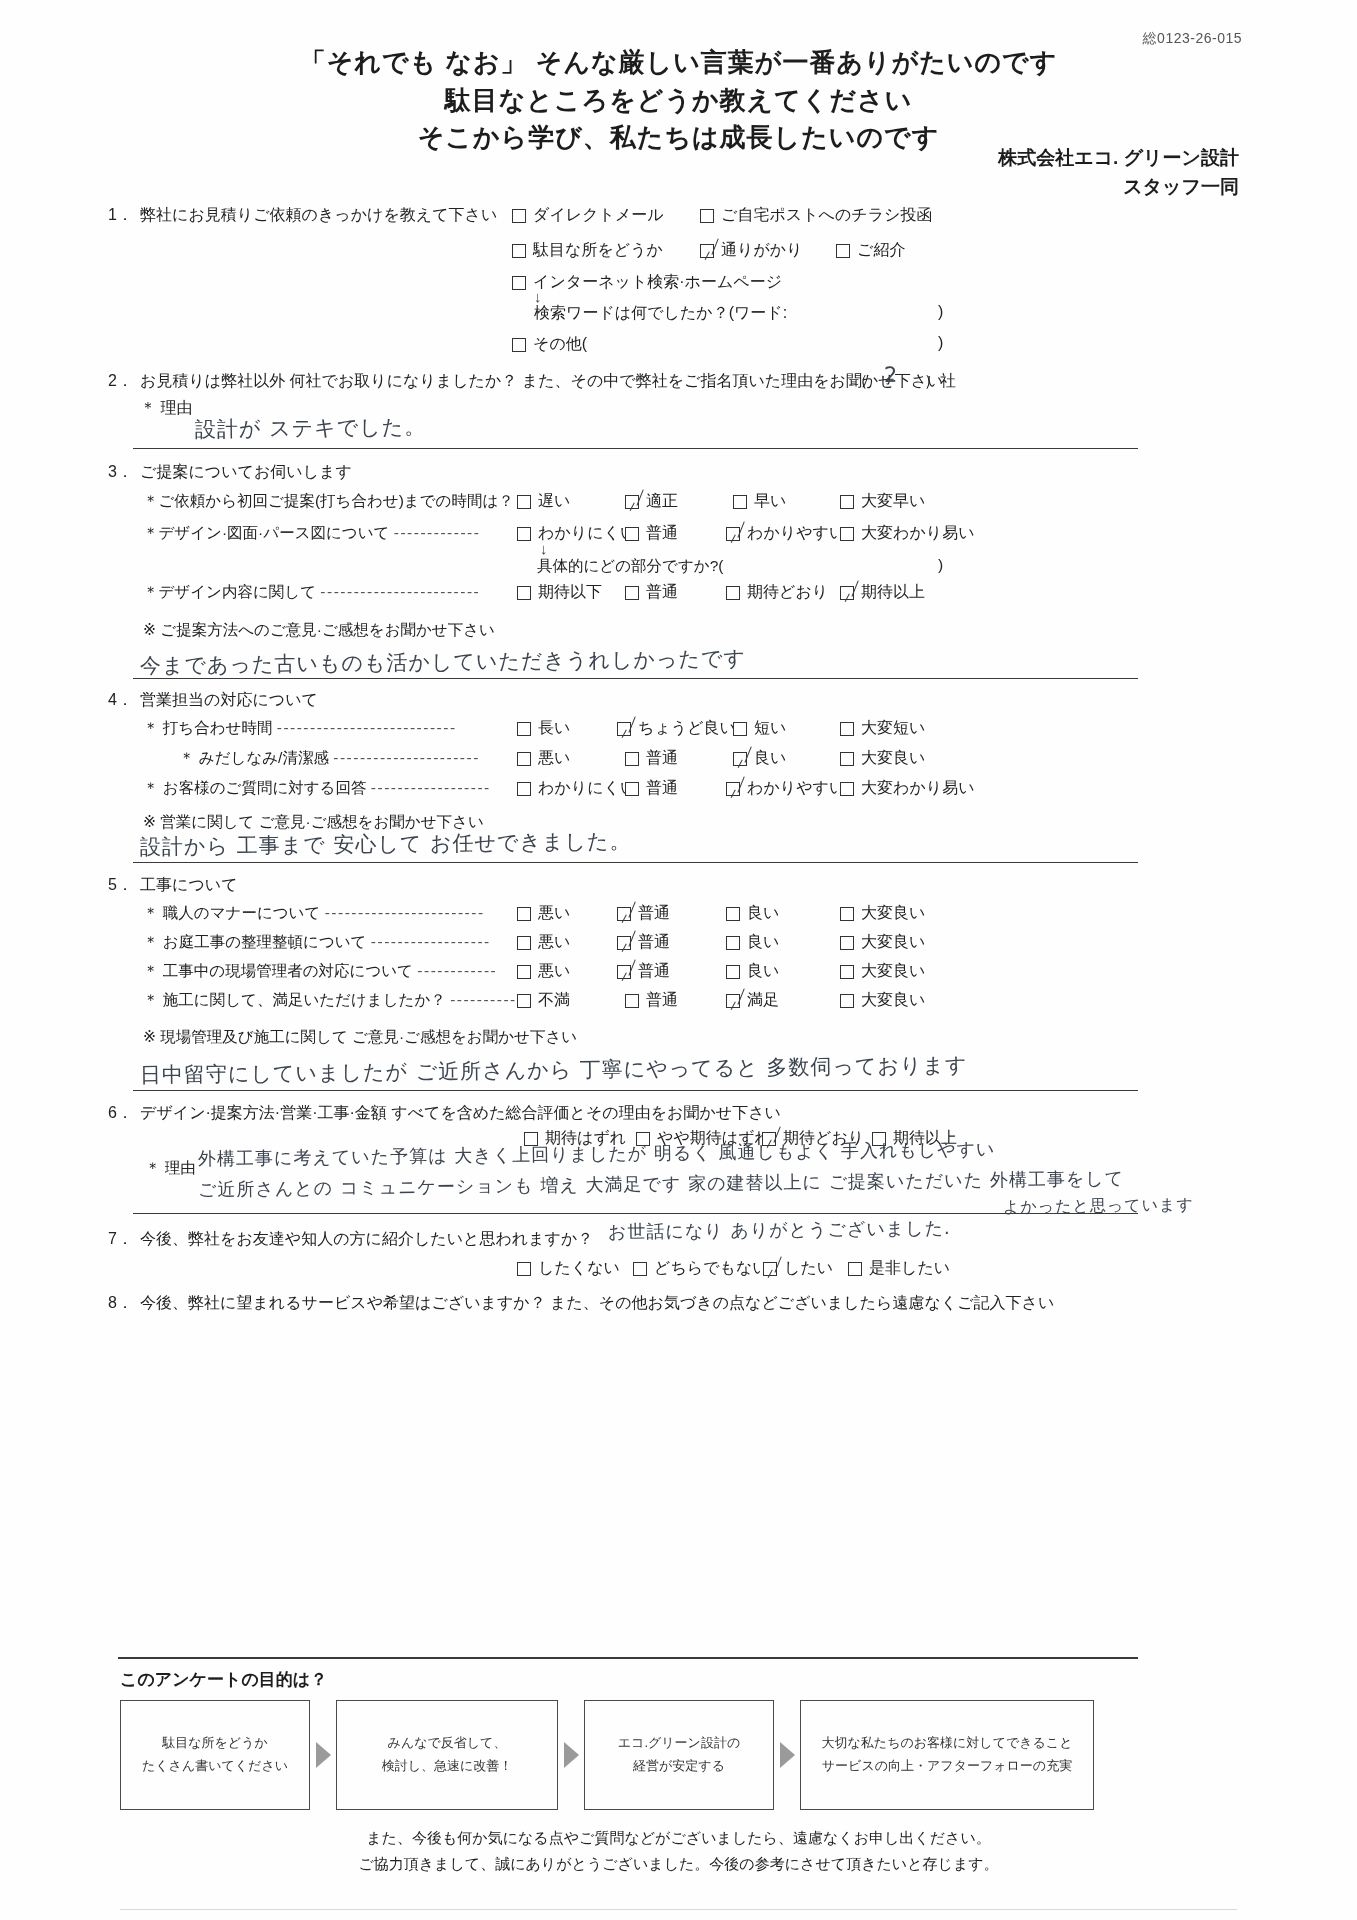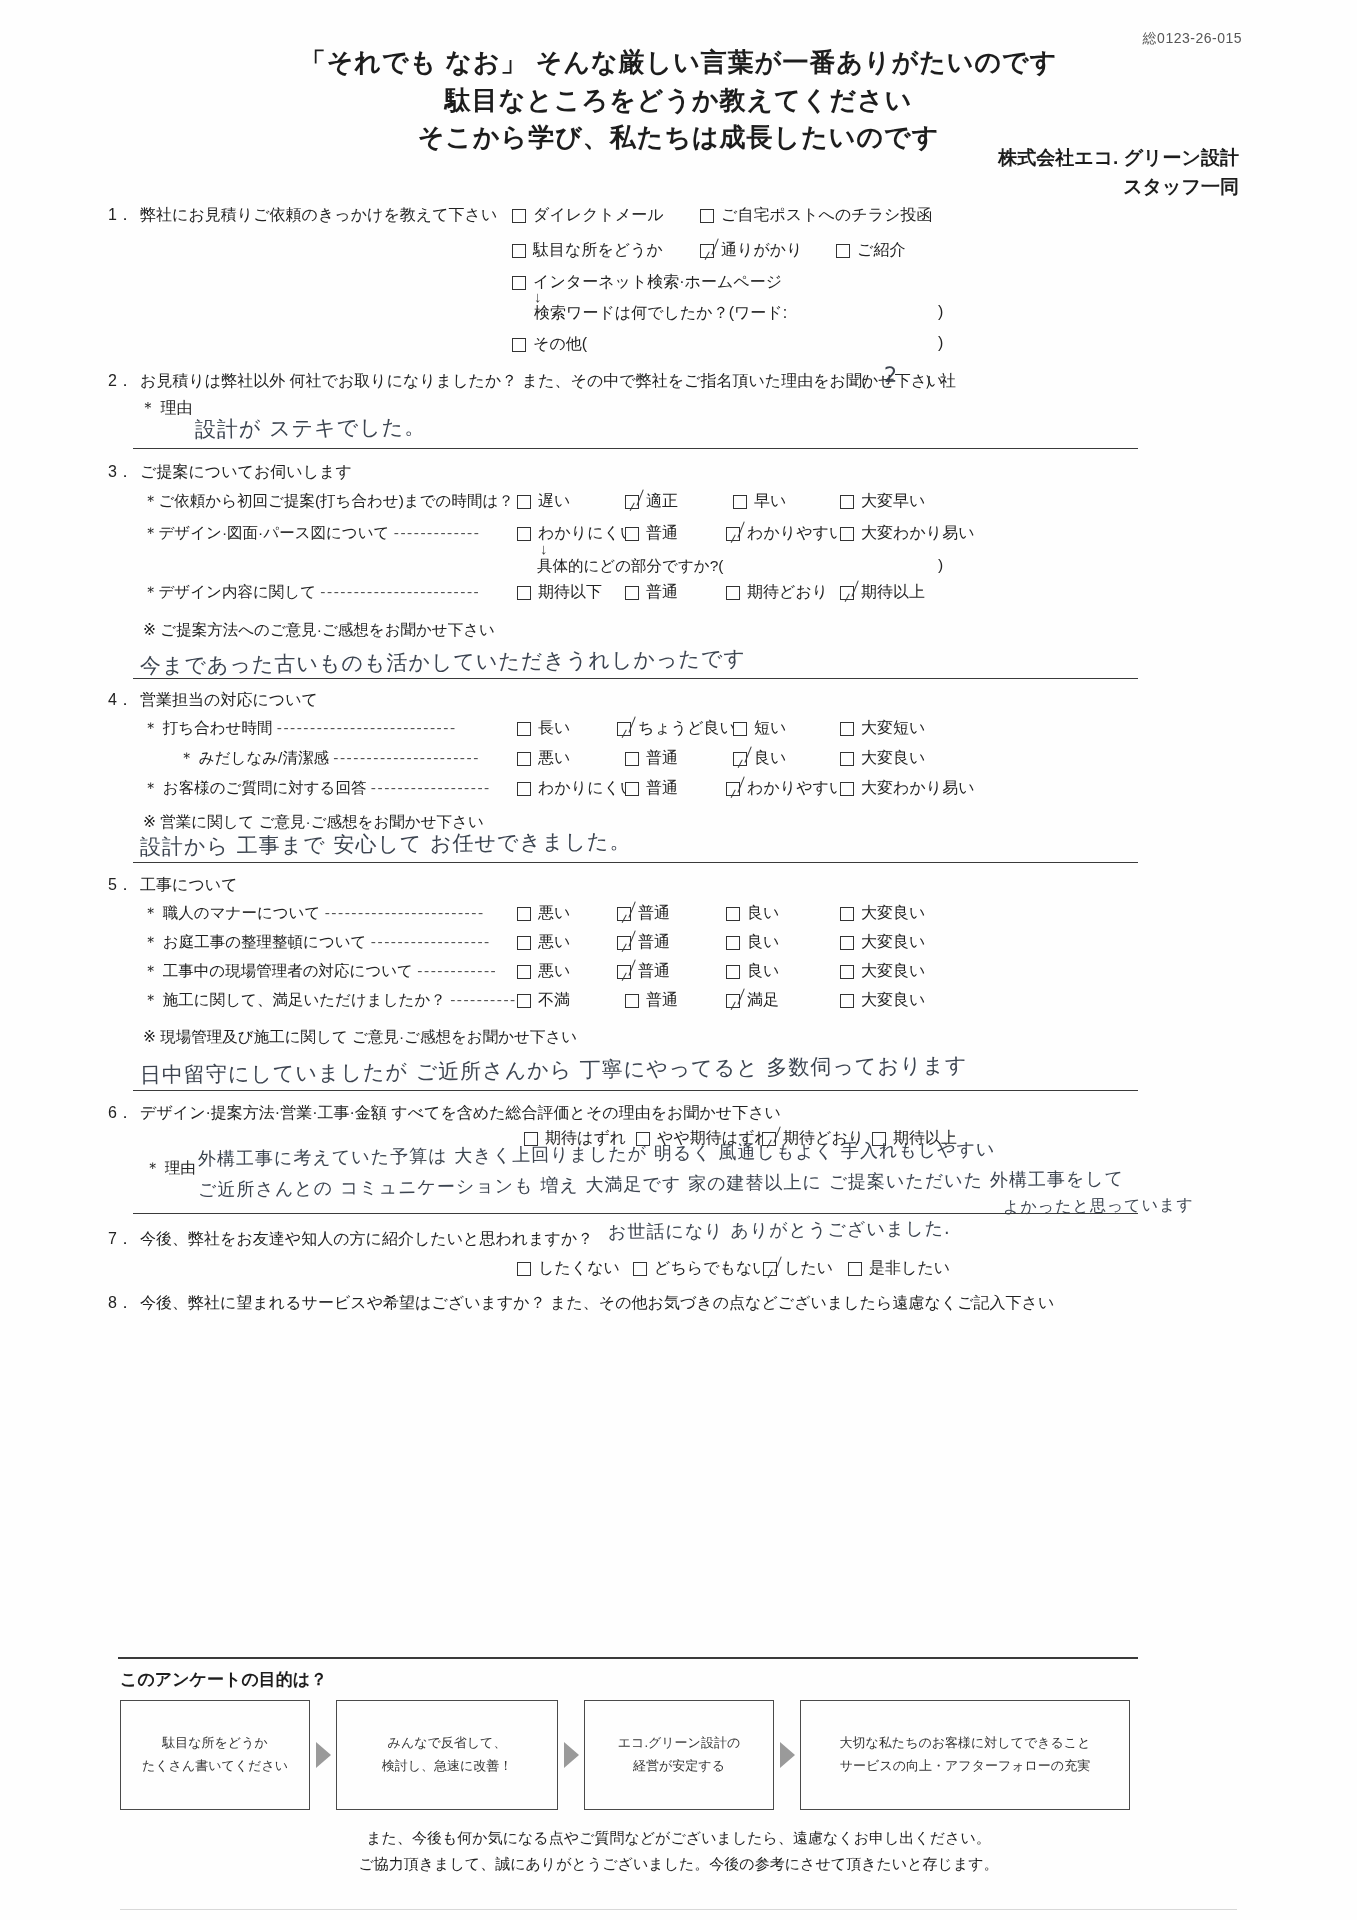--- a/index.html
+++ b/index.html
@@ -44,21 +44,21 @@
   .arrow-down{position:absolute;font-size:15px;color:#444;}
   
   .purpose-rule{position:absolute;left:118px;top:1657px;width:1020px;border-top:2.4px solid #3a3a3a;}
   .purpose-title{position:absolute;left:120px;top:1668px;font-size:17px;font-weight:bold;color:#1d1d1d;}
   .flow{position:absolute;left:120px;top:1700px;width:1020px;height:110px;display:flex;align-items:stretch;}
   .fbox{
     border:1.6px solid #4a4a4a;display:flex;flex-direction:column;
     align-items:center;justify-content:center;text-align:center;
     font-size:13px;line-height:1.75;color:#333;padding:4px 6px;box-sizing:border-box;
   }
-  .fb1{width:190px;}.fb2{width:222px;}.fb3{width:190px;}.fb4{width:330px;}
+  .fb1{width:190px;}.fb2{width:222px;}.fb3{width:190px;}.fb4{width:294px;}
   .tri{
     width:26px;display:flex;align-items:center;justify-content:center;
   }
   .tri span{
     display:block;width:0;height:0;border-top:13px solid transparent;
     border-bottom:13px solid transparent;border-left:15px solid #9a9a9a;
   }
   .footer{position:absolute;left:0;top:1825px;width:100%;text-align:center;font-size:15px;line-height:1.75;color:#222;}
   .edge{position:absolute;left:120px;right:120px;bottom:10px;border-top:1px solid #d8d8d8;}
 </style>

